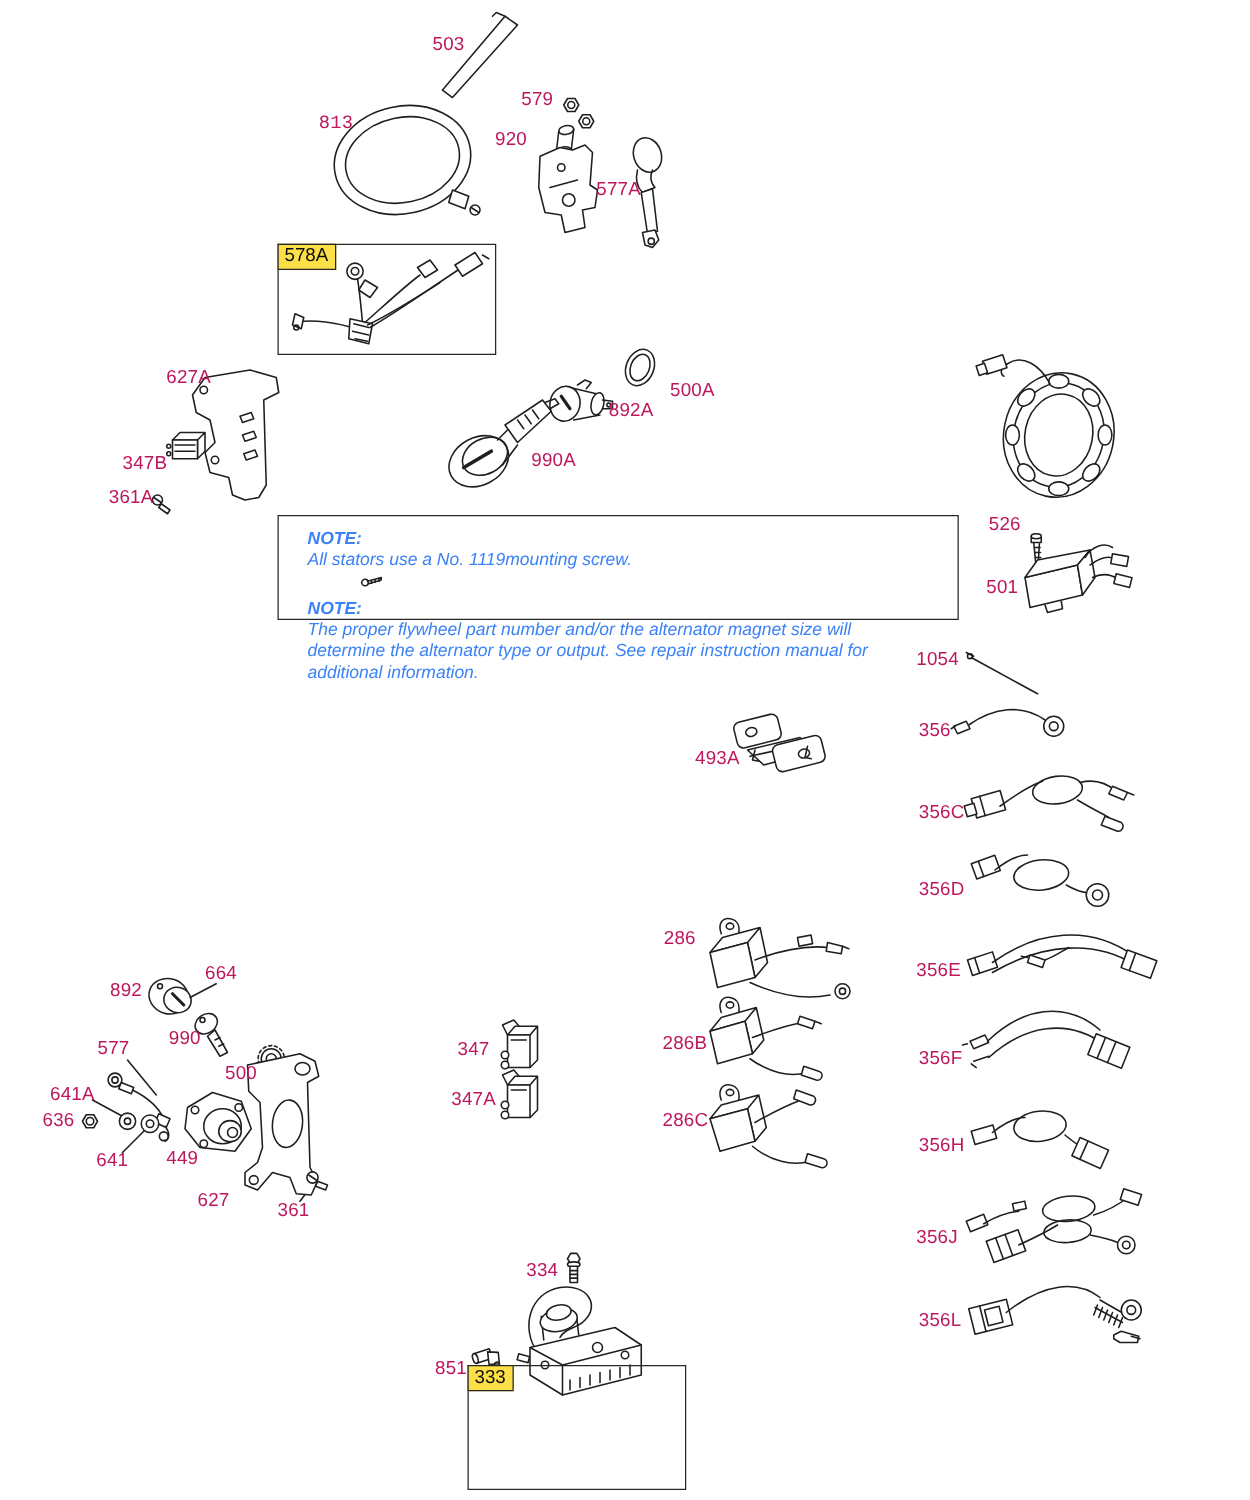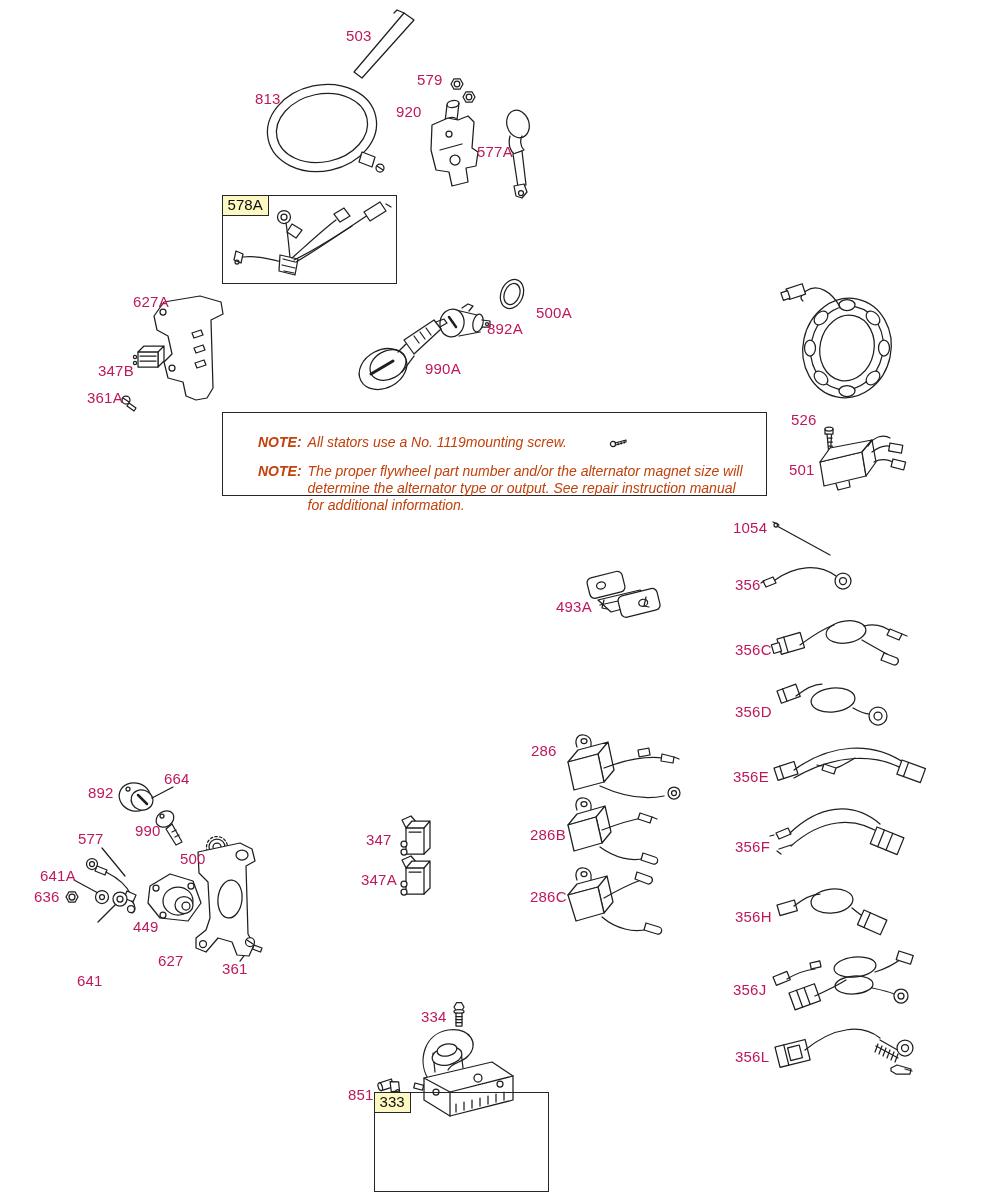--- a/index.html
+++ b/index.html
@@ -2,31 +2,31 @@
 <html><head>
 <meta charset="utf-8">
 <style>
   html,body { margin:0; padding:0; background:#fff; }
   .canvas { position:relative; width:1000px; height:1200px; background:#fff;
             font-family:"Liberation Sans", sans-serif; overflow:hidden; }
   .art { position:absolute; left:0; top:0; z-index:1; }
   .art g { stroke:#1f1f1f; fill:none; stroke-width:1.25; stroke-linecap:round; stroke-linejoin:round; }
   .panel { position:absolute; border:1.4px solid #262626; z-index:2; background:transparent; }
   .lbl { position:absolute; z-index:3; font-size:15px; letter-spacing:0.2px; color:#be185d; white-space:nowrap; }
-  .tag { position:absolute; z-index:4; border:1.4px solid #262626; background:#fef9c3;
+  .tag { position:absolute; z-index:4; border:1.4px solid #262626; background:#fde047;
          padding:0 5px 2px 5px; font-size:15px; color:#0d0d0d; line-height:17px; }
   .box-amp { left:766px; top:201px; width:144px; height:296px; }
   .amp-header { position:absolute; top:0; left:0; right:0; height:49px; border-bottom:1.4px solid #262626;
                 display:flex; align-items:center; justify-content:center; font-size:16px; letter-spacing:1.5px; color:#0d0d0d; }
   .amp-divider { position:absolute; top:212px; left:0; right:0; border-top:1.4px solid #262626; }
   .box-578A { left:222px; top:195px; width:173px; height:87px; }
   .box-333 { left:342px; top:1092px; width:173px; height:98px;margin-left:32px; }
   .box-note { left:222px; top:412px; width:545px; height:84px; box-sizing:border-box;
               padding:9px 10px 0 23px; }
-  .note-line { margin:12px; font-style:italic; font-size:14px; line-height:17px; color:#c2410c; display:flex; align-items:flex-start; }
+  .note-line { margin:0; font-style:italic; font-size:14px; line-height:17px; color:#3b82f6; display:flex; align-items:flex-start;flex-direction:column; }
   .note-line + .note-line { margin-top:7px; }
   .np { font-weight:bold; margin-right:6px; flex:0 0 auto; }
   .note-text { flex:0 1 auto; }
   .note-text-2 { max-width:452px; }
   .screw-glyph { margin-left:42px; margin-top:3px; flex:0 0 auto; }
 </style>
 </head>
 <body>
 
 <div class="canvas">
@@ -470,21 +470,21 @@
       <span class="np">NOTE:</span>
       <span class="note-text note-text-2">The proper flywheel part number and/or the alternator magnet size will determine the alternator type or output. See repair instruction manual for additional information.</span>
     </p>
   </div>
 
   <div class="panel box-333">
     <div class="tag" style="left:-1.4px; top:-1.4px;">333</div>
   </div>
 
   <div class="lbl" style="left:346px; top:27px;">503</div>
-  <div class="lbl" style="left:255px; top:90px;">813</div>
+  <div class="lbl" style="left:255px; top:90px;font-family:Liberation Mono, monospace;">813</div>
   <div class="lbl" style="left:417px; top:71px;">579</div>
   <div class="lbl" style="left:396px; top:103px;">920</div>
   <div class="lbl" style="left:477px; top:143px;">577A</div>
   <div class="lbl" style="left:133px; top:293px;">627A</div>
   <div class="lbl" style="left:98px;  top:362px;">347B</div>
   <div class="lbl" style="left:87px;  top:389px;">361A</div>
   <div class="lbl" style="left:536px; top:304px;">500A</div>
   <div class="lbl" style="left:487px; top:320px;">892A</div>
   <div class="lbl" style="left:425px; top:360px;">990A</div>
   <div class="lbl" style="left:791px; top:411px;">526</div>
@@ -503,21 +503,21 @@
   <div class="lbl" style="left:530px; top:826px;">286B</div>
   <div class="lbl" style="left:530px; top:888px;">286C</div>
   <div class="lbl" style="left:366px; top:831px;">347</div>
   <div class="lbl" style="left:361px; top:871px;">347A</div>
   <div class="lbl" style="left:88px;  top:784px;">892</div>
   <div class="lbl" style="left:164px; top:770px;">664</div>
   <div class="lbl" style="left:135px; top:822px;">990</div>
   <div class="lbl" style="left:78px;  top:830px;">577</div>
   <div class="lbl" style="left:40px;  top:867px;">641A</div>
   <div class="lbl" style="left:34px;  top:888px;">636</div>
-  <div class="lbl" style="left:77px;  top:972px;">641</div>
+  <div class="lbl" style="left:77px;  top:920px;">641</div>
   <div class="lbl" style="left:180px; top:850px;">500</div>
   <div class="lbl" style="left:133px; top:918px;">449</div>
   <div class="lbl" style="left:158px; top:952px;">627</div>
   <div class="lbl" style="left:222px; top:960px;">361</div>
   <div class="lbl" style="left:421px; top:1008px;">334</div>
   <div class="lbl" style="left:348px; top:1086px;">851</div>
 
 </div>
 
 </body></html>

